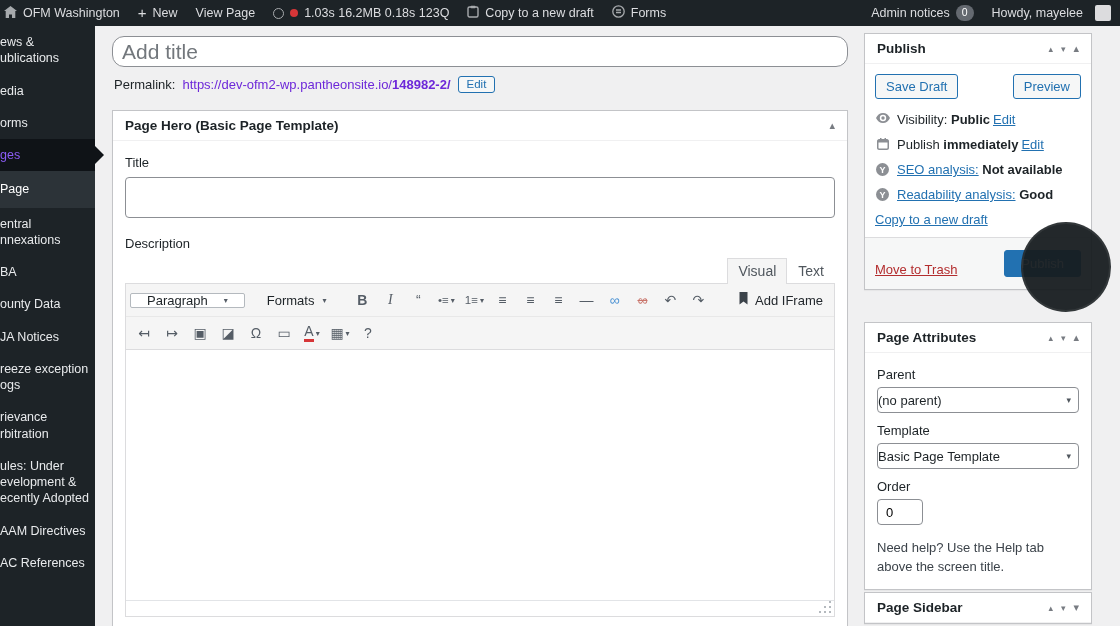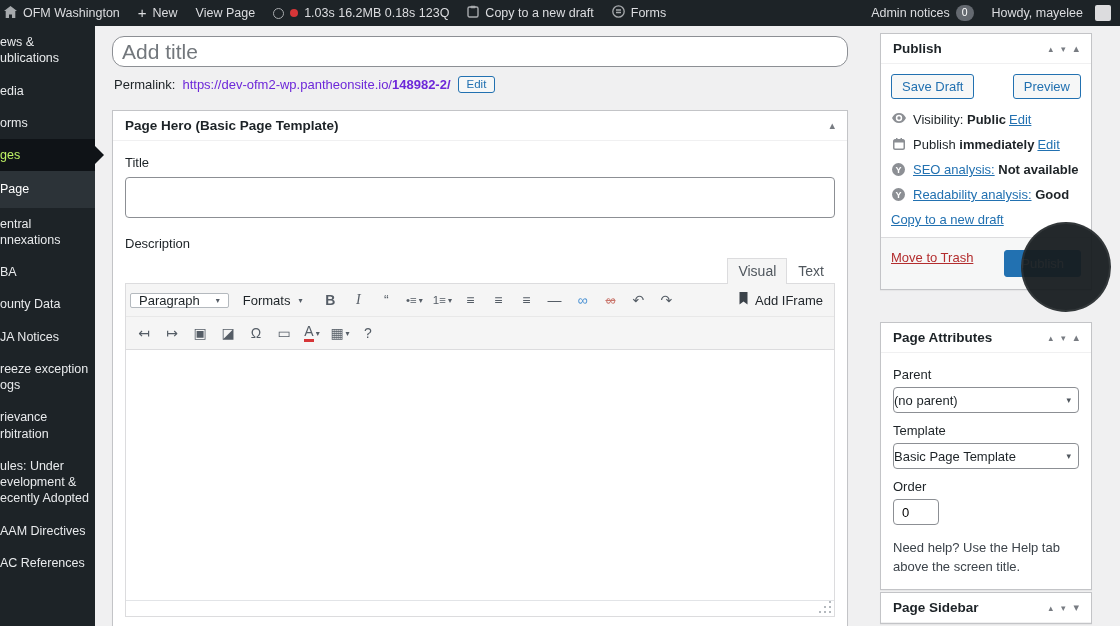--- a/index.html
+++ b/index.html
@@ -14,21 +14,21 @@
   .ab-right{margin-left:auto;display:flex;align-items:center;height:100%}
   .ab-plus{font-size:15px;line-height:1;margin-top:-1px}
   .badge{background:#646970;color:#fff;border-radius:8px;font-size:10.5px;padding:1px 6px;line-height:1.3}
   .dot{width:8px;height:8px;border-radius:50%;background:#d63638;display:inline-block}
   .gauge{width:11px;height:11px;border:1.5px solid #a7aaad;border-radius:50%;display:inline-block}
   .avatar{width:16px;height:16px;border-radius:2px;background:#dcdcde;display:inline-block;margin-left:6px}
 
   
   .sidemenu{position:absolute;top:26px;left:0;bottom:0;width:95px;background:#1d2327;color:#e8eaec;font-size:12.5px;line-height:1.3;z-index:40}
   .mi{padding:8px 6px 8px 0;position:relative;cursor:pointer}
-  .mi.active{background:#0f1317;color:#bef264}
+  .mi.active{background:#0f1317;color:#8b5cf6}
   .mi.active::after{content:"";position:absolute;left:95px;top:50%;margin-top:-9px;border:9px solid transparent;border-left-color:#0f1317}
   .submenu{background:#2c3338;padding:3px 0}
   .smi{padding:7px 6px 7px 0;color:#fff;cursor:pointer}
 
   
   .content{position:absolute;top:26px;left:95px;right:0;bottom:0;overflow:hidden}
   .maincol{position:absolute;left:17px;top:10px;width:736px}
   .title-input{width:100%;height:31px;border:1px solid #8c8f94;border-radius:12px;background:#fff;padding:2px 9px;font-size:21px;font-family:inherit;color:#1d2327}
   .title-input::placeholder{color:#72777c}
   .permalink{margin:9px 0 17px 2px;display:flex;align-items:center;gap:7px}
@@ -54,50 +54,50 @@
   .mce-row{display:flex;align-items:center;padding:3px 4px;border-bottom:1px solid #e8e8e8}
   .mce-row.r2{border-bottom:1px solid #dcdcde}
   .mce-btn{min-width:26px;height:26px;display:inline-flex;align-items:center;justify-content:center;color:#555d66;font-size:14px;margin:0 1px;border-radius:2px;cursor:pointer;gap:2px}
   .mce-btn.sm{font-size:11.5px}
   .mce-btn.b{font-weight:700}
   .mce-btn.i{font-style:italic;font-family:"Liberation Serif",serif}
   .mce-btn .cb,.mce-list .cb{font-size:8px;color:#555d66}
   .mce-btn .redbar{border-bottom:3px solid #d63638;line-height:1.1}
   .mce-btn.linkc{color:#4f94d4}
   .mce-btn.unlinkc{color:#c9756b;text-decoration:line-through}
-  .mce-list{background:#fff;border:1px solid #b4b9be;border-radius:2px;height:15px;display:inline-flex;align-items:center;gap:16px;padding:0 8px;font-size:13px;margin-right:5px;cursor:pointer}
+  .mce-list{background:#fff;border:1px solid #b4b9be;border-radius:2px;height:15px;display:inline-flex;align-items:center;gap:16px;padding:0 16px;font-size:13px;margin-right:5px;cursor:pointer}
   .mce-list.flat{background:transparent;border-color:transparent;gap:8px}
   .add-iframe{margin-left:auto;display:inline-flex;align-items:center;gap:6px;font-size:13px;color:#23282d;cursor:pointer;padding-right:7px}
   .mce-canvas{height:250px;background:#fff;cursor:text}
   .mce-statusbar{height:16px;background:#fff;border-top:1px solid #e2e4e7;position:relative}
   .grip{position:absolute;right:3px;bottom:2px;width:13px;height:13px;cursor:nwse-resize}
   .grip i{position:absolute;width:2px;height:2px;background:#b4b9be}
   .grip i:nth-child(1){right:0;top:0}
   .grip i:nth-child(2){right:0;top:5px}
   .grip i:nth-child(3){right:5px;top:5px}
   .grip i:nth-child(4){right:0;top:10px}
   .grip i:nth-child(5){right:5px;top:10px}
   .grip i:nth-child(6){right:10px;top:10px}
 
   
   .sidecol{position:absolute;left:769px;top:7px;width:228px}
-  .sidecol .postbox{position:absolute;left:16px;right:0}
+  .sidecol .postbox{position:absolute;left:0;right:0}
   .box-publish{top:0}
   .box-attrs{top:289px}
   .box-pagesidebar{top:559px}
   .pub-body{padding:10px 10px 0}
   .btnrow{display:flex;justify-content:space-between;margin-bottom:8px}
   .btn-secondary{background:#f6f7f7;border:1px solid #2271b1;color:#2271b1;border-radius:3px;padding:4px 10px;font-size:13px;cursor:pointer;font-family:inherit}
   .pub-row{display:flex;align-items:flex-start;gap:7px;padding:5px 0}
   .pub-row .ric{flex:0 0 15px;display:flex;justify-content:center;margin-top:1px}
   .pub-row a.edit{color:#2271b1;text-decoration:underline;margin-left:3px}
   .ylink{color:#2271b1;text-decoration:underline}
   .yoast-y{width:13px;height:13px;border-radius:50%;background:#8c8f94;color:#fff;font-size:9px;font-weight:700;display:inline-flex;align-items:center;justify-content:center}
   .copylink{display:inline-block;margin:5px 0 10px;color:#2271b1;text-decoration:underline}
-  .pub-footer{background:#f6f7f7;border-top:1px solid #dcdcde;padding:12px 10px;display:flex;justify-content:space-between;align-items:flex-start;position:relative}
+  .pub-footer{background:#f6f7f7;border-top:1px solid #dcdcde;padding:12px 10px;display:flex;justify-content:space-between;align-items:flex-end;position:relative}
   .trash{color:#b32d2e;text-decoration:underline;position:relative;z-index:1}
   .btn-primary{background:#2271b1;border:1px solid #2271b1;color:#fff;border-radius:3px;padding:5px 16px;font-size:13px;cursor:pointer;position:relative;z-index:1;font-family:inherit}
   .btn-primary span{position:relative;z-index:3}
   .blob{position:absolute;width:90px;height:90px;border-radius:50%;background:rgba(23,28,32,.95);right:-20px;top:-16px;z-index:2;pointer-events:none;box-shadow:inset 0 0 0 2px rgba(255,255,255,.07)}
 
   .attrs-body{padding:4px 12px 12px}
   .flabel{display:block;margin:10px 0 5px}
   .wsel{position:relative;height:26px;border:1px solid #8c8f94;border-radius:4px;background:#fff;display:flex;align-items:center;padding:0 22px 0 0;cursor:pointer}
   .wsel .car{position:absolute;right:7px;top:50%;transform:translateY(-50%);font-size:9px;color:#50575e}
   .order-input{width:46px;height:26px;border:1px solid #8c8f94;border-radius:4px;padding:0 8px;font-size:13px;font-family:inherit}

